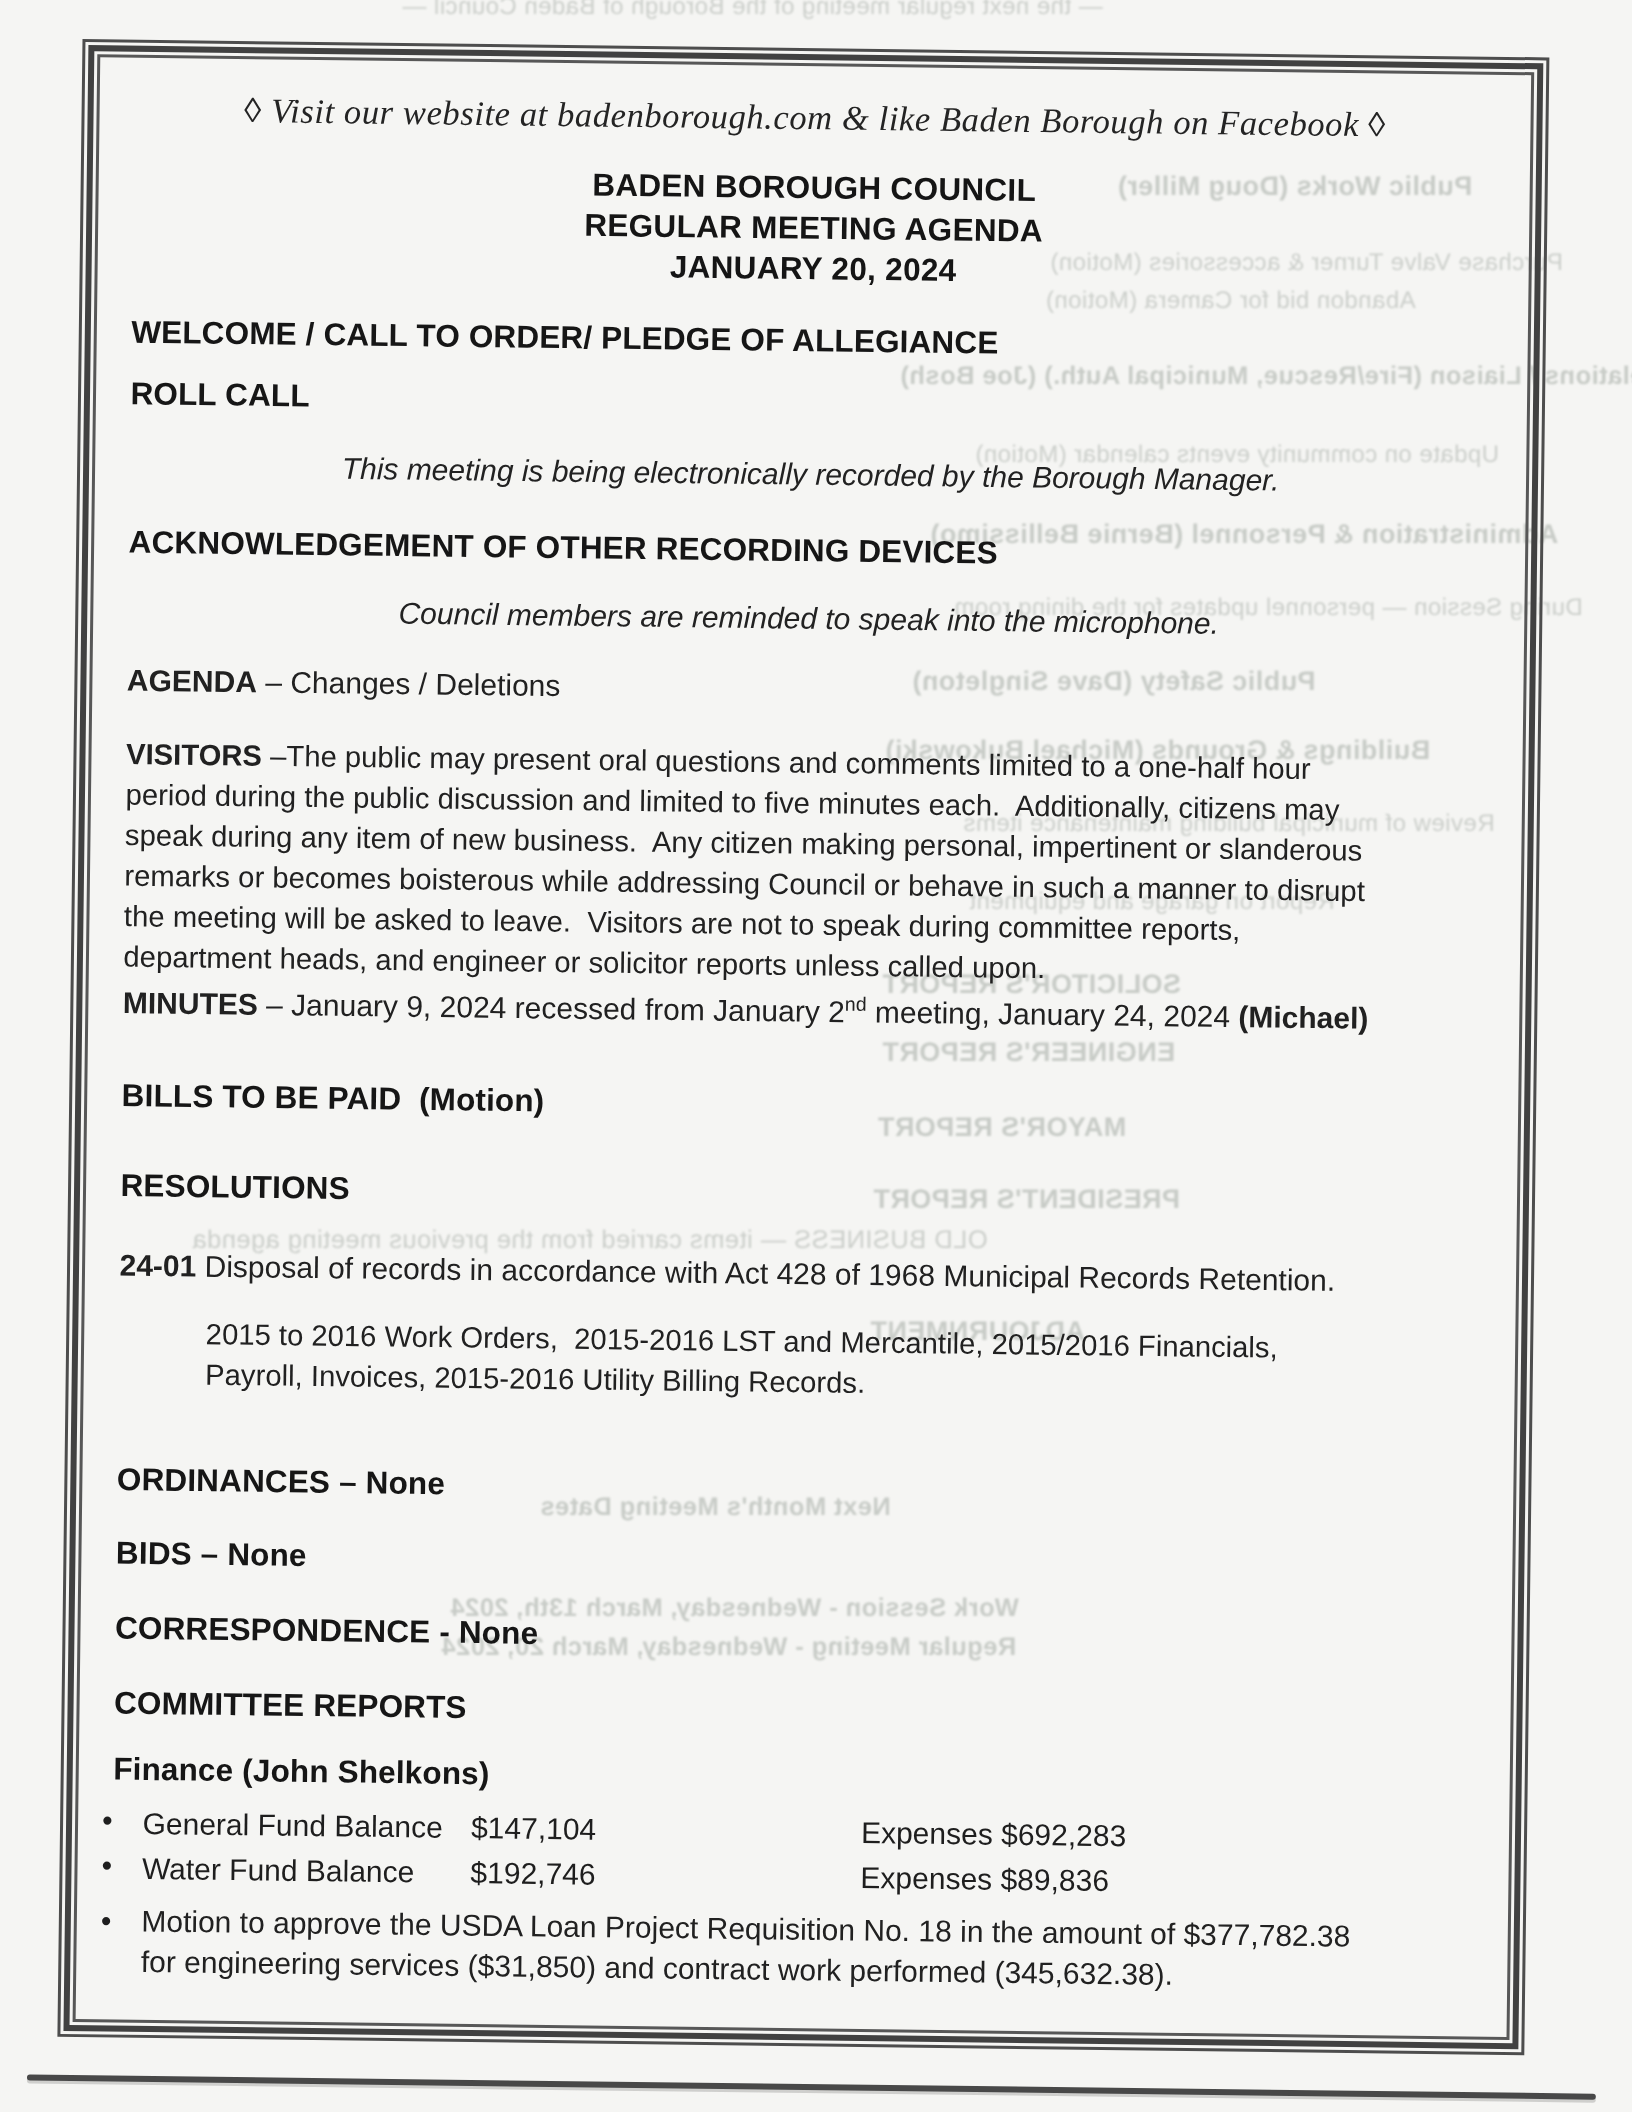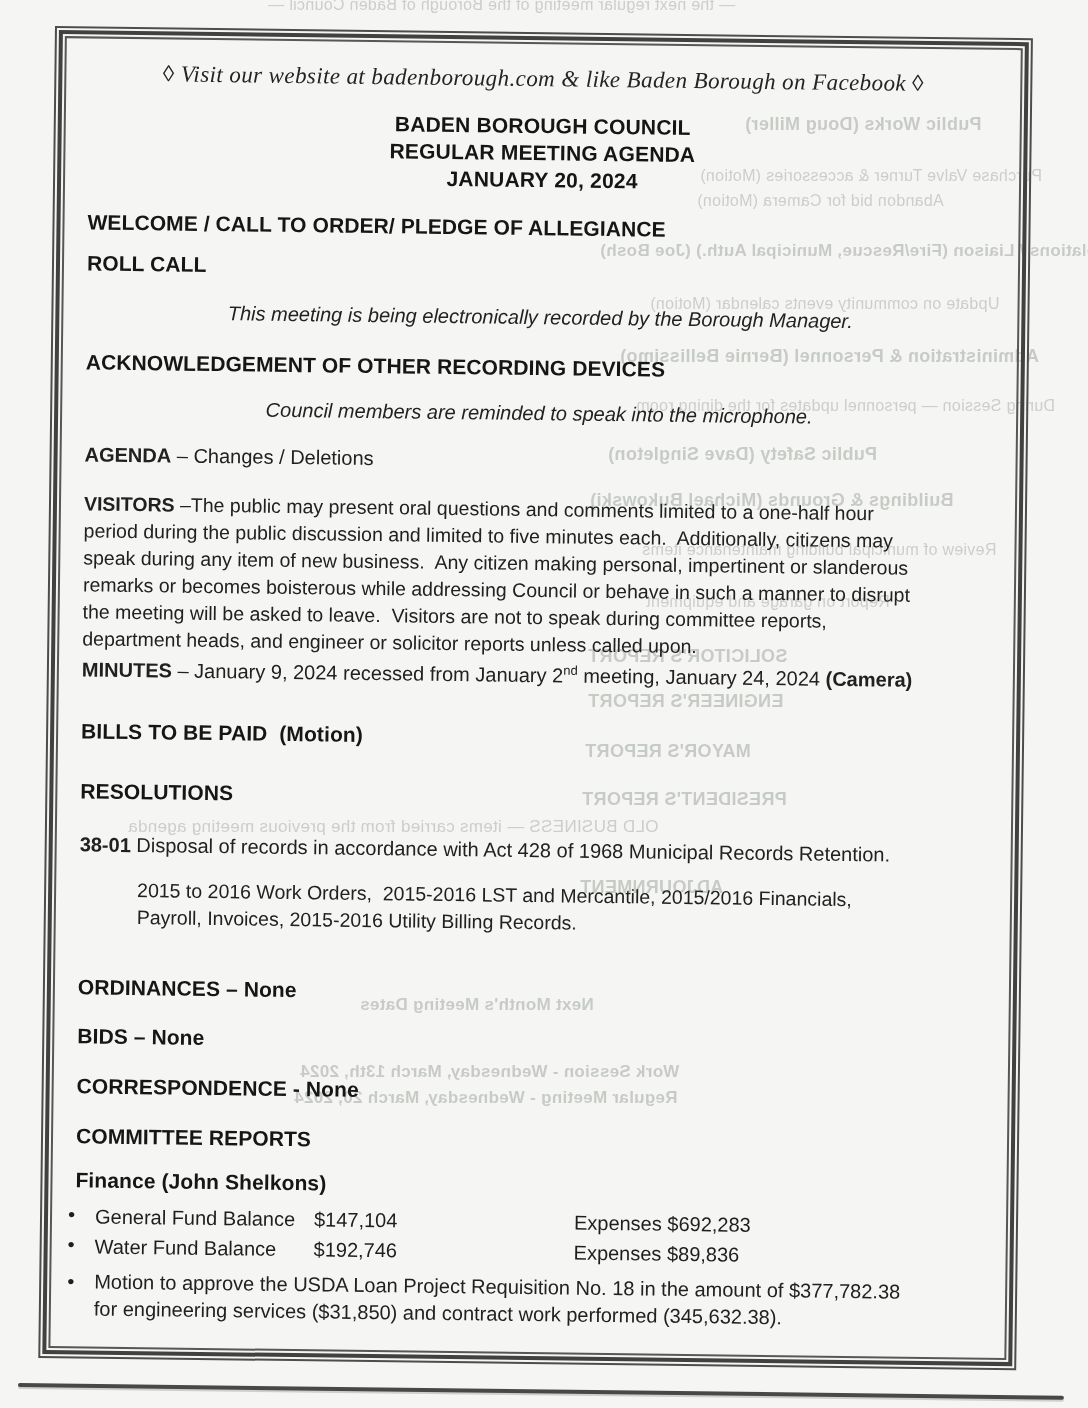--- a/index.html
+++ b/index.html
@@ -112,29 +112,29 @@
     <div class="abs body-t" style="left:23px;top:452px">
       <div class="nowrap"><span class="inline-h">VISITORS</span><span> –The public may present oral questions and comments limited to a one-half hour</span></div>
       <div class="nowrap">period during the public discussion and limited to five minutes each.&nbsp; Additionally, citizens may</div>
       <div class="nowrap">speak during any item of new business.&nbsp; Any citizen making personal, impertinent or slanderous</div>
       <div class="nowrap">remarks or becomes boisterous while addressing Council or behave in such a manner to disrupt</div>
       <div class="nowrap">the meeting will be asked to leave.&nbsp; Visitors are not to speak during committee reports,</div>
       <div class="nowrap">department heads, and engineer or solicitor reports unless called upon.</div>
     </div>
 
     <div class="abs mixed" style="left:23px;top:620px">
-      <span class="inline-h">MINUTES</span><span> – January 9, 2024 recessed from January 2</span><span class="sup">nd</span><span> meeting, January 24, 2024 </span><span class="inline-h">(Camera)</span>
+      <span class="inline-h">MINUTES</span><span> – January 9, 2024 recessed from January 2</span><span class="sup">nd</span><span> meeting, January 24, 2024 </span><span class="inline-h">(Michael)</span>
     </div>
 
     <div class="abs h" style="left:23px;top:681px">BILLS TO BE PAID&nbsp; (Motion)</div>
 
     <div class="abs h" style="left:23px;top:741px">RESOLUTIONS</div>
 
     <div class="abs mixed" style="left:23px;top:795px">
-      <span class="inline-h">38-01</span><span> Disposal of records in accordance with Act 428 of 1968 Municipal Records Retention.</span>
+      <span class="inline-h">24-01</span><span> Disposal of records in accordance with Act 428 of 1968 Municipal Records Retention.</span>
     </div>
 
     <div class="abs body-t res-detail" style="left:81px;top:838px">
       <div>2015 to 2016 Work Orders,&nbsp; 2015-2016 LST and Mercantile, 2015/2016 Financials,</div>
       <div>Payroll, Invoices, 2015-2016 Utility Billing Records.</div>
     </div>
 
     <div class="abs h" style="left:23px;top:937px">ORDINANCES – None</div>
 
     <div class="abs h" style="left:23px;top:986px">BIDS – None</div>

